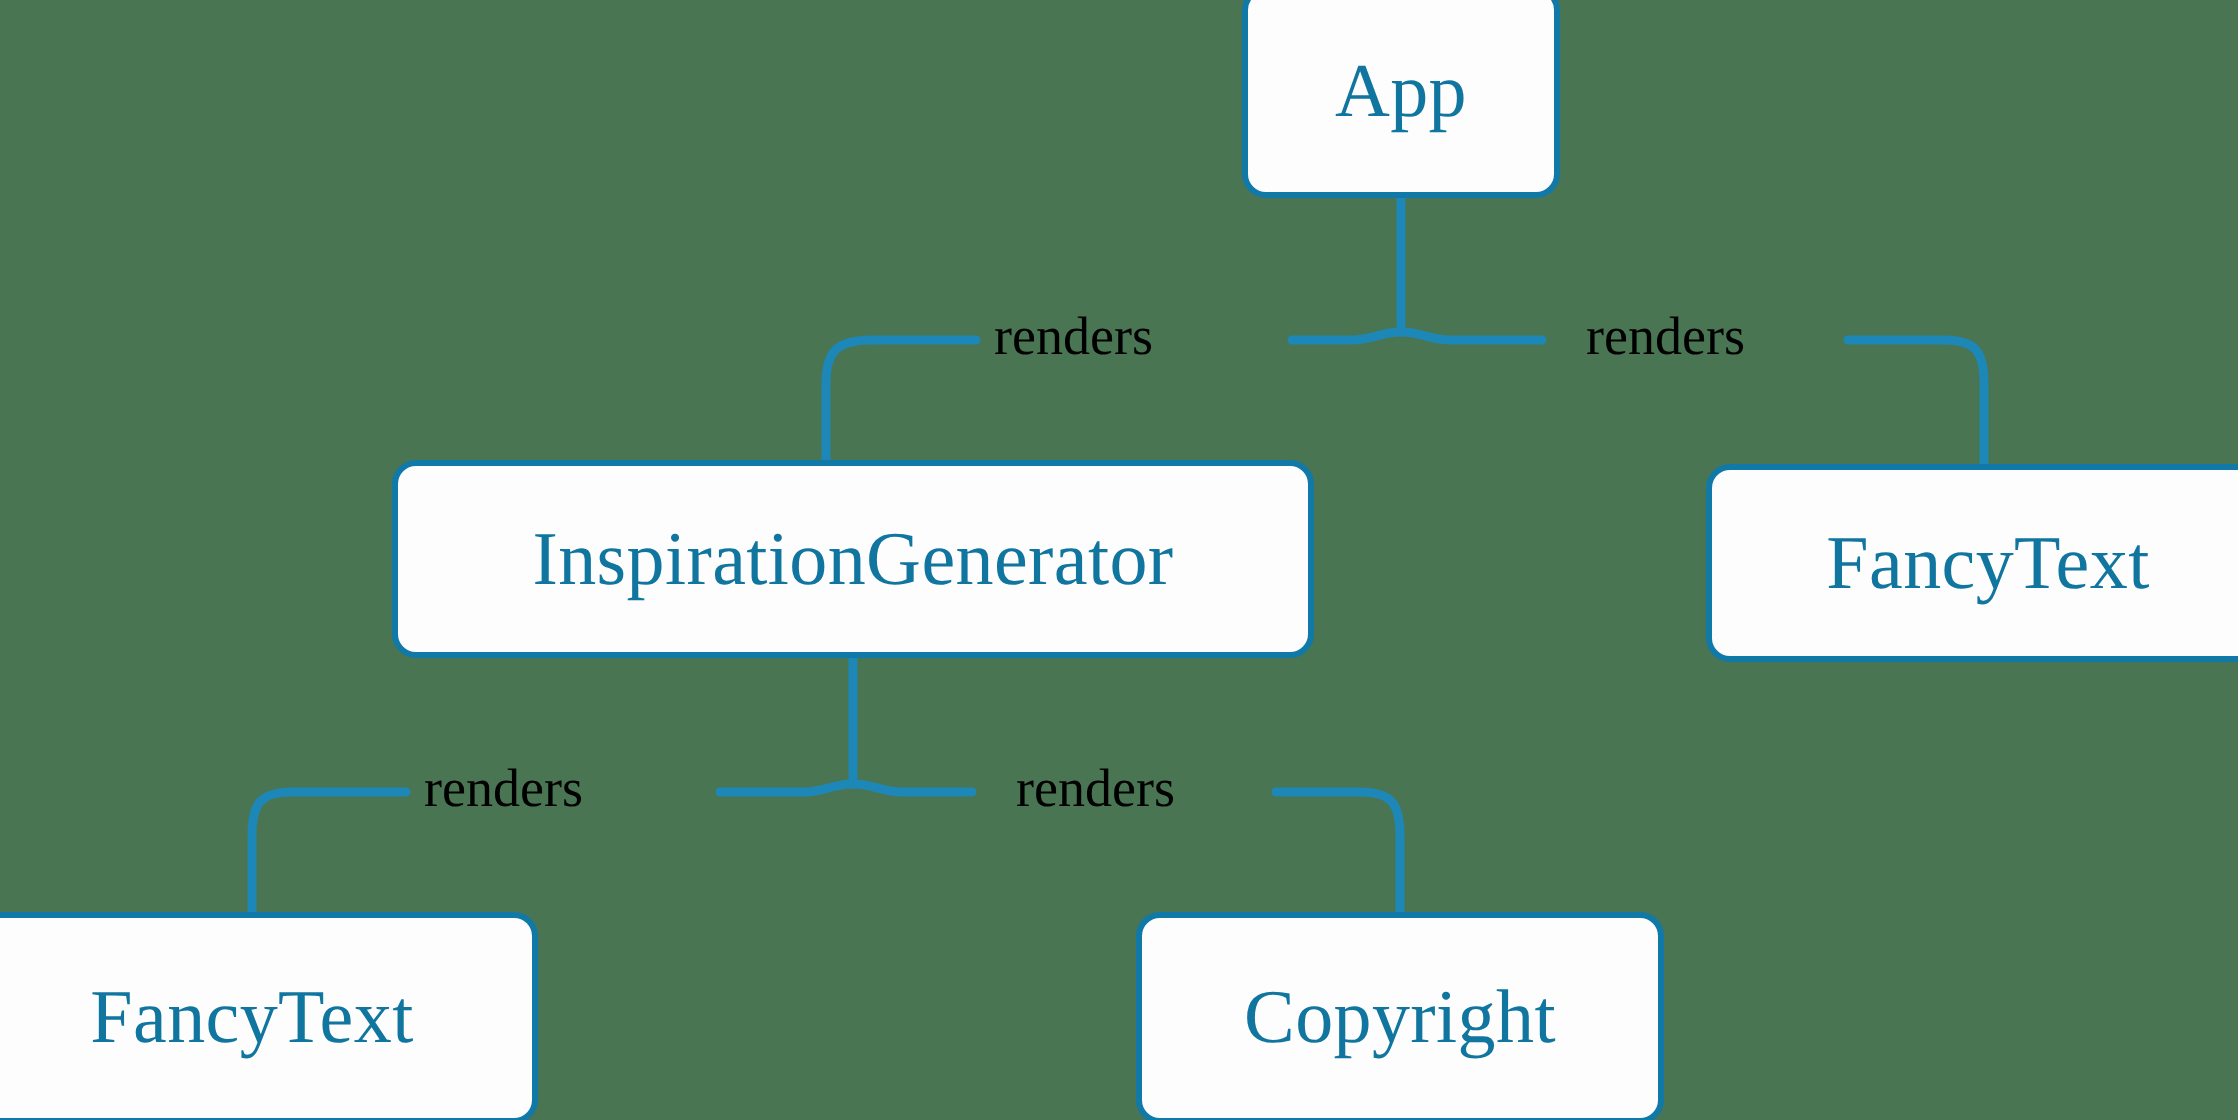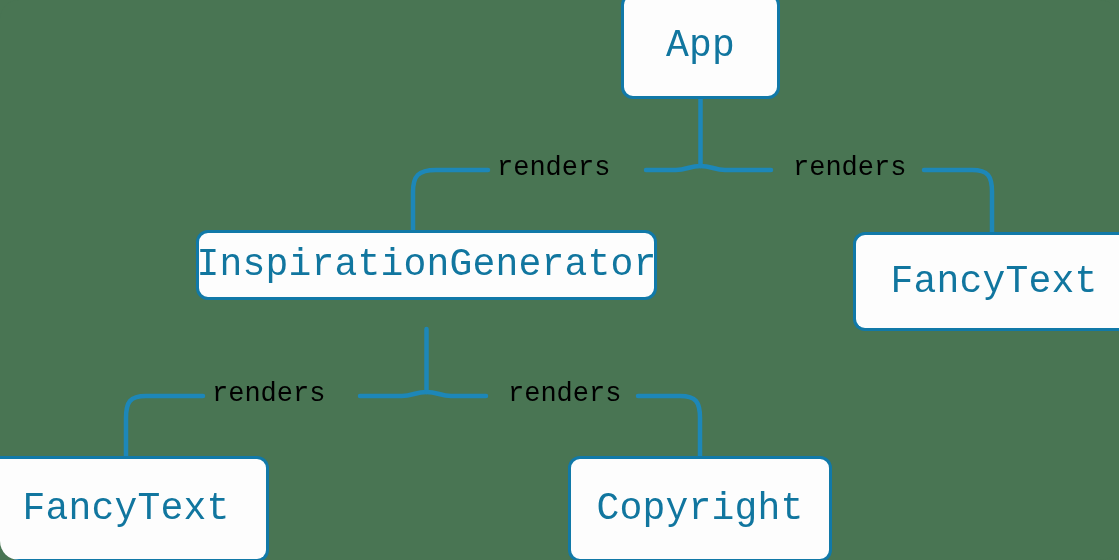--- a/index.html
+++ b/index.html
@@ -7,22 +7,21 @@
     margin: 0;
     padding: 0;
     background: #497553;
   }
   #canvas {
     position: relative;
     width: 1119px;
     height: 560px;
     background: #497553;
     overflow: hidden;
-    font-family: Liberation Mono, monospace;
-    border-radius: 19px;
+    font-family: Liberation Serif, serif;
   }
   #edge-layer {
     position: absolute;
     left: 0;
     top: 0;
     width: 1119px;
     height: 560px;
   }
   .node {
     position: absolute;
@@ -37,21 +36,21 @@
   }
   .node-label {
     color: #11769f;
     font-size: 38px;
     line-height: 1;
     letter-spacing: 0.2px;
     white-space: nowrap;
     user-select: none;
   }
   .node-app        { left: 621px; top: -7px;  width: 159px; height: 106px; }
-  .node-inspgen    { left: 196px; top: 230px; width: 461px; height: 70px; }
+  .node-inspgen    { left: 196px; top: 230px; width: 461px; height: 99px; }
   .node-fancy-right{ left: 853px; top: 232px; width: 279px; height: 99px; border-right: 0;
                      border-top-right-radius: 0; border-bottom-right-radius: 0; }
   .node-fancy-left { left: -14px; top: 456px; width: 283px; height: 106px; border-left: 0;
                      border-top-left-radius: 0; border-bottom-left-radius: 0; }
   .node-copyright  { left: 568px; top: 456px; width: 264px; height: 106px; }
 
   .edge-label {
     position: absolute;
     color: #000000;
     font-size: 27px;

